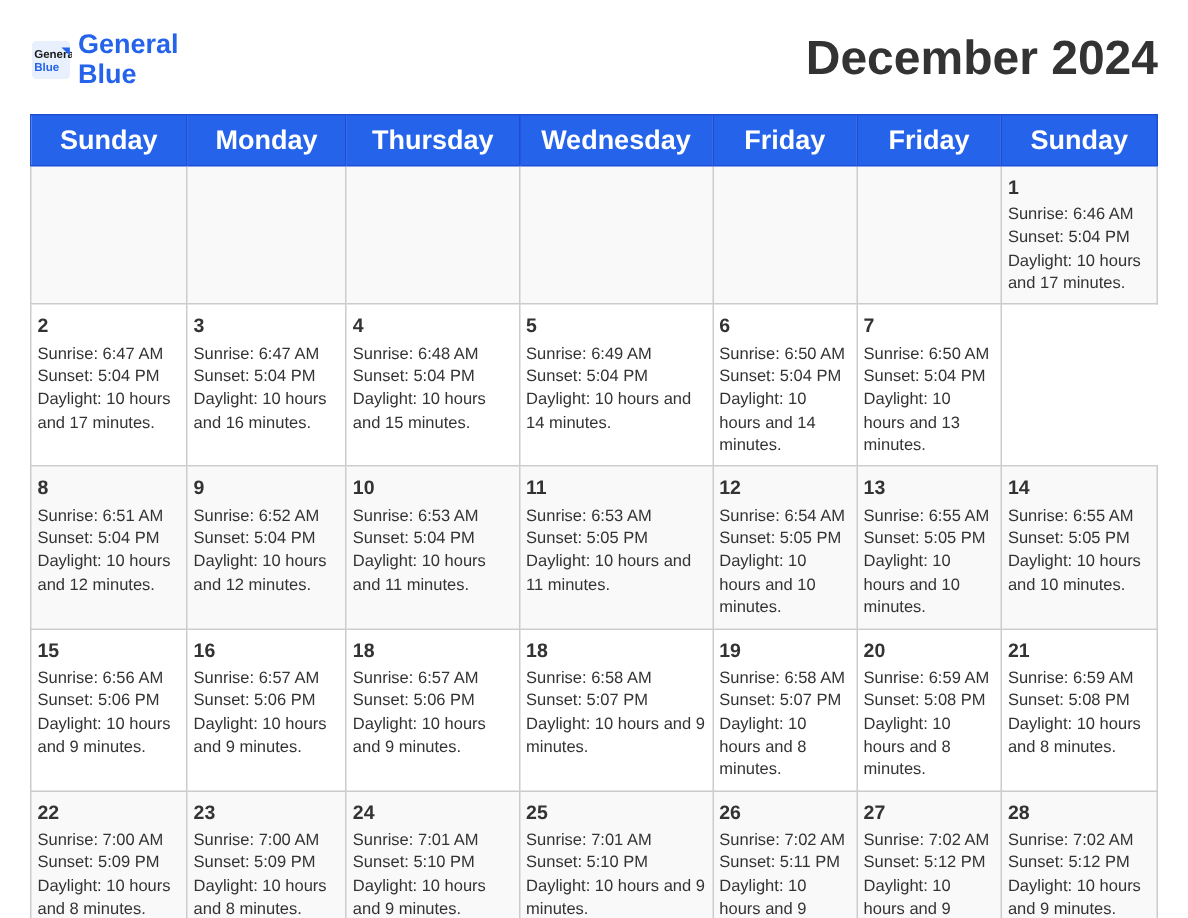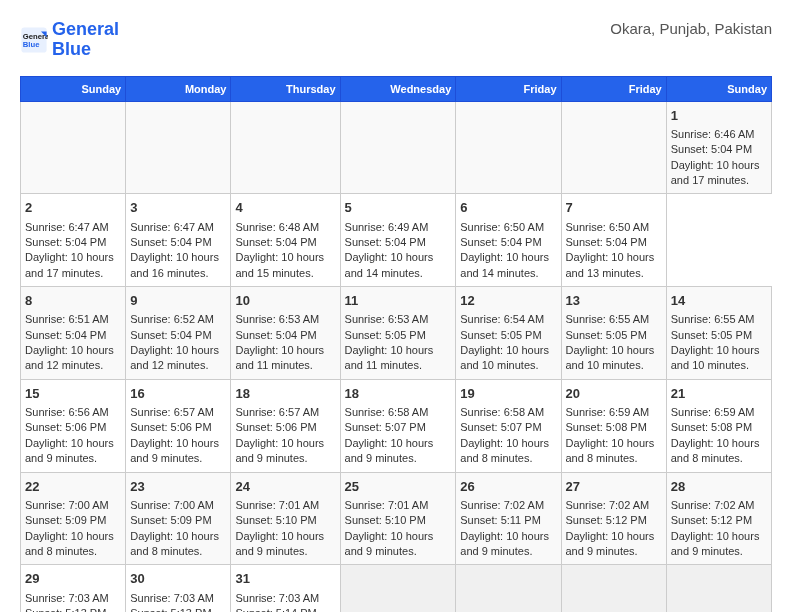--- a/index.html
+++ b/index.html
@@ -48,22 +48,22 @@
     }
     table {
       width: 100%;
       border-collapse: collapse;
       font-size: 11px;
     }
     thead tr th {
       background: #2563eb;
       color: #fff;
       padding: 6px 4px;
-      text-align: right;
-      font-size: 11px;
+      text-align: center;
+      font-size: 18px;
       font-weight: bold;
       border: 1px solid #1d4ed8;
     }
     tbody tr td {
       border: 1px solid #ccc;
       padding: 5px 4px;
       vertical-align: top;
       background: #fff;
       color: #333;
       line-height: 1.4;
@@ -96,21 +96,21 @@
       <text x="4" y="30" font-family="Arial" font-weight="bold" font-size="11" fill="#2563eb">Blue</text>
       <polygon points="30,8 38,8 38,16" fill="#2563eb"></polygon>
     </svg>
     <div>
       <div class="logo-text">
         <span>General</span><br><span style="color:#2563eb">Blue</span>
       </div>
     </div>
   </div>
   <div class="title-block">
-    <div class="subtitle">Okara, Punjab, Pakistan</div>
+    <div class="main-title">December 2024</div>
   </div>
 </div>
 
 <table>
   <thead>
     <tr id="header-row">
         <th>Sunday</th>
         <th>Monday</th>
         <th>Thursday</th>
         <th>Wednesday</th>

